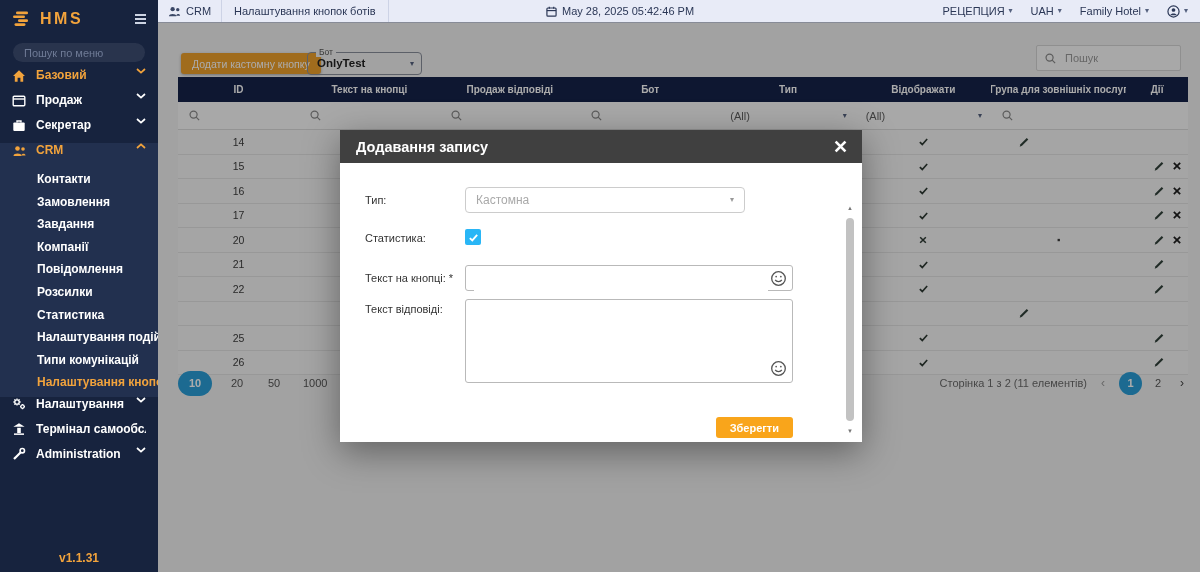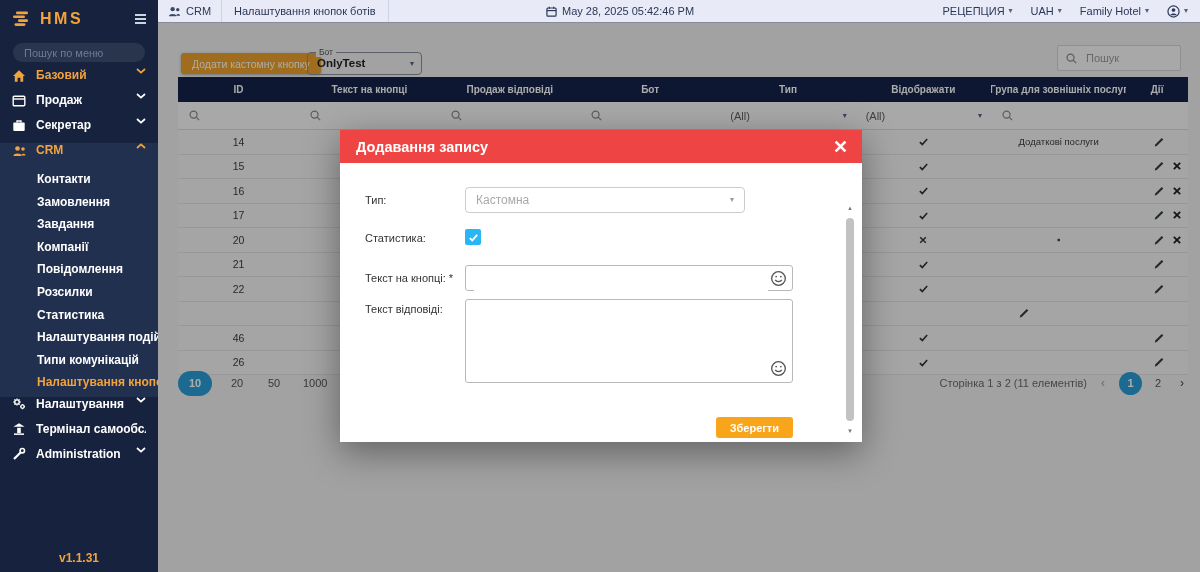--- a/index.html
+++ b/index.html
@@ -42,21 +42,21 @@
   
   .main{position:absolute;left:158px;top:22px;right:0;bottom:0;background:#f2f2f2}
   .add-btn{position:absolute;left:23px;top:31px;height:21px;padding:0 11px;background:#EFA12C;color:#fff;
            border:none;border-radius:3px;font-weight:normal;font-size:10.5px;white-space:nowrap;
            box-shadow:0 1px 3px rgba(0,0,0,.3);cursor:pointer;font-family:inherit}
   .bot-select{position:absolute;left:149px;top:30px;width:113px;height:21px;border:1px solid #8a8f9c;
               border-radius:4px;cursor:pointer}
   .bot-select .legend{position:absolute;top:-6px;left:8px;font-size:8.5px;color:#555;background:#f2f2f2;padding:0 3px}
   .bot-select .val{font-size:11.5px;font-weight:600;color:#222;line-height:21px;padding-left:9px}
   .bot-select .caret{position:absolute;right:7px;top:7px}
-  .tbl-search{position:absolute;right:19px;top:23px;width:124px;height:26px;background:#fbfbfb;
+  .tbl-search{position:absolute;right:19px;top:23px;width:145px;height:26px;background:#fbfbfb;
               border:1px solid #d5d5d5;display:flex;align-items:center;padding:0 7px;box-sizing:border-box;border-radius:2px}
   .tbl-search input{border:none;background:transparent;outline:none;font-size:11px;width:100px;margin-left:6px;
                     font-family:inherit;color:#333}
   .tbl-search input::placeholder{color:#9a9a9a}
 
   .grid{position:absolute;left:20px;right:12px;top:55px}
   .grow{display:grid;grid-template-columns:12% 13.9% 13.9% 13.9% 13.4% 13.4% 13.4% 6.1%}
   .g-head{background:#16234A;height:25px}
   .g-head div{color:#fff;font-size:10px;font-weight:bold;display:flex;align-items:center;justify-content:center;
               white-space:nowrap;overflow:hidden}
@@ -79,21 +79,21 @@
   .pg-info{color:#6a6a6a}
   .pg-arrow{color:#9a9a9a;font-size:12px;cursor:pointer;padding:0 4px}
   .page-chip{min-width:16px;height:17px;display:flex;align-items:center;justify-content:center;cursor:pointer;color:#555}
   .page-chip.sel{background:#2A9FD8;color:#fff;border-radius:12px;min-width:23px;height:23px;font-weight:bold}
 
   .dim{position:absolute;inset:0;background:rgba(0,0,0,.33);z-index:30}
 
   
   .modal{position:absolute;left:340px;top:130px;width:522px;height:312px;z-index:40;background:#fff;
          box-shadow:0 10px 34px rgba(0,0,0,.4)}
-  .m-head{height:33px;background:#ef4444;display:flex;align-items:center;padding:0 14px 0 16px}
+  .m-head{height:33px;background:#404040;display:flex;align-items:center;padding:0 14px 0 16px}
   .m-title{color:#fff;font-size:14.5px;font-weight:bold;flex:1}
   .m-close{color:#fff;font-size:18px;font-weight:bold;cursor:pointer;line-height:1}
   .m-body{position:relative;height:279px;box-sizing:border-box;padding:24px 40px 0 25px}
   .f-row{display:flex}
   .f-label{width:100px;font-size:11px;color:#333;padding-top:7px;flex-shrink:0}
   .m-select{width:280px;height:26px;border:1px solid #ccc;border-radius:4px;display:flex;align-items:center;
             justify-content:space-between;padding:0 10px;box-sizing:border-box;color:#a9a9a9;font-size:12px;cursor:pointer}
   .checkbox{width:16px;height:16px;background:#29B6F6;border-radius:2px;display:flex;align-items:center;
             justify-content:center;margin-top:4px;cursor:pointer}
   .m-input{position:relative;width:328px;height:26px;border:1px solid #b9b9b9;border-radius:3px;box-sizing:border-box}
@@ -395,21 +395,20 @@
           <div class="c">14</div>
           <div class="c left"></div>
           <div class="c left"></div>
           <div class="c left"></div>
           <div class="c left"></div>
           <div class="c">
             <svg width="11" height="11" viewBox="0 0 12 12">
               <path d="M2 6.6 L4.7 9.2 L10 3.2" fill="none" stroke="#2e3a33" stroke-width="1.8"></path>
             </svg>
           </div>
-          <div class="c grp">Додаткові послуги</div>
           <div class="c actions">
             <span class="act">
               <svg width="12" height="12" viewBox="0 0 14 14">
                 <path d="M2 12.4 L2.9 9.5 L10.2 2.2 L12 4 L4.7 11.3 Z" fill="#31413a"></path>
               </svg>
             </span>
           </div>
         </div>
         <div class="grow g-row">
           <div class="c">15</div>
@@ -564,21 +563,21 @@
           <div class="c grp"></div>
           <div class="c actions">
             <span class="act">
               <svg width="12" height="12" viewBox="0 0 14 14">
                 <path d="M2 12.4 L2.9 9.5 L10.2 2.2 L12 4 L4.7 11.3 Z" fill="#31413a"></path>
               </svg>
             </span>
           </div>
         </div>
         <div class="grow g-row">
-          <div class="c">46</div>
+          <div class="c">25</div>
           <div class="c left"></div>
           <div class="c left"></div>
           <div class="c left"></div>
           <div class="c left"></div>
           <div class="c">
             <svg width="11" height="11" viewBox="0 0 12 12">
               <path d="M2 6.6 L4.7 9.2 L10 3.2" fill="none" stroke="#2e3a33" stroke-width="1.8"></path>
             </svg>
           </div>
           <div class="c grp"></div>

